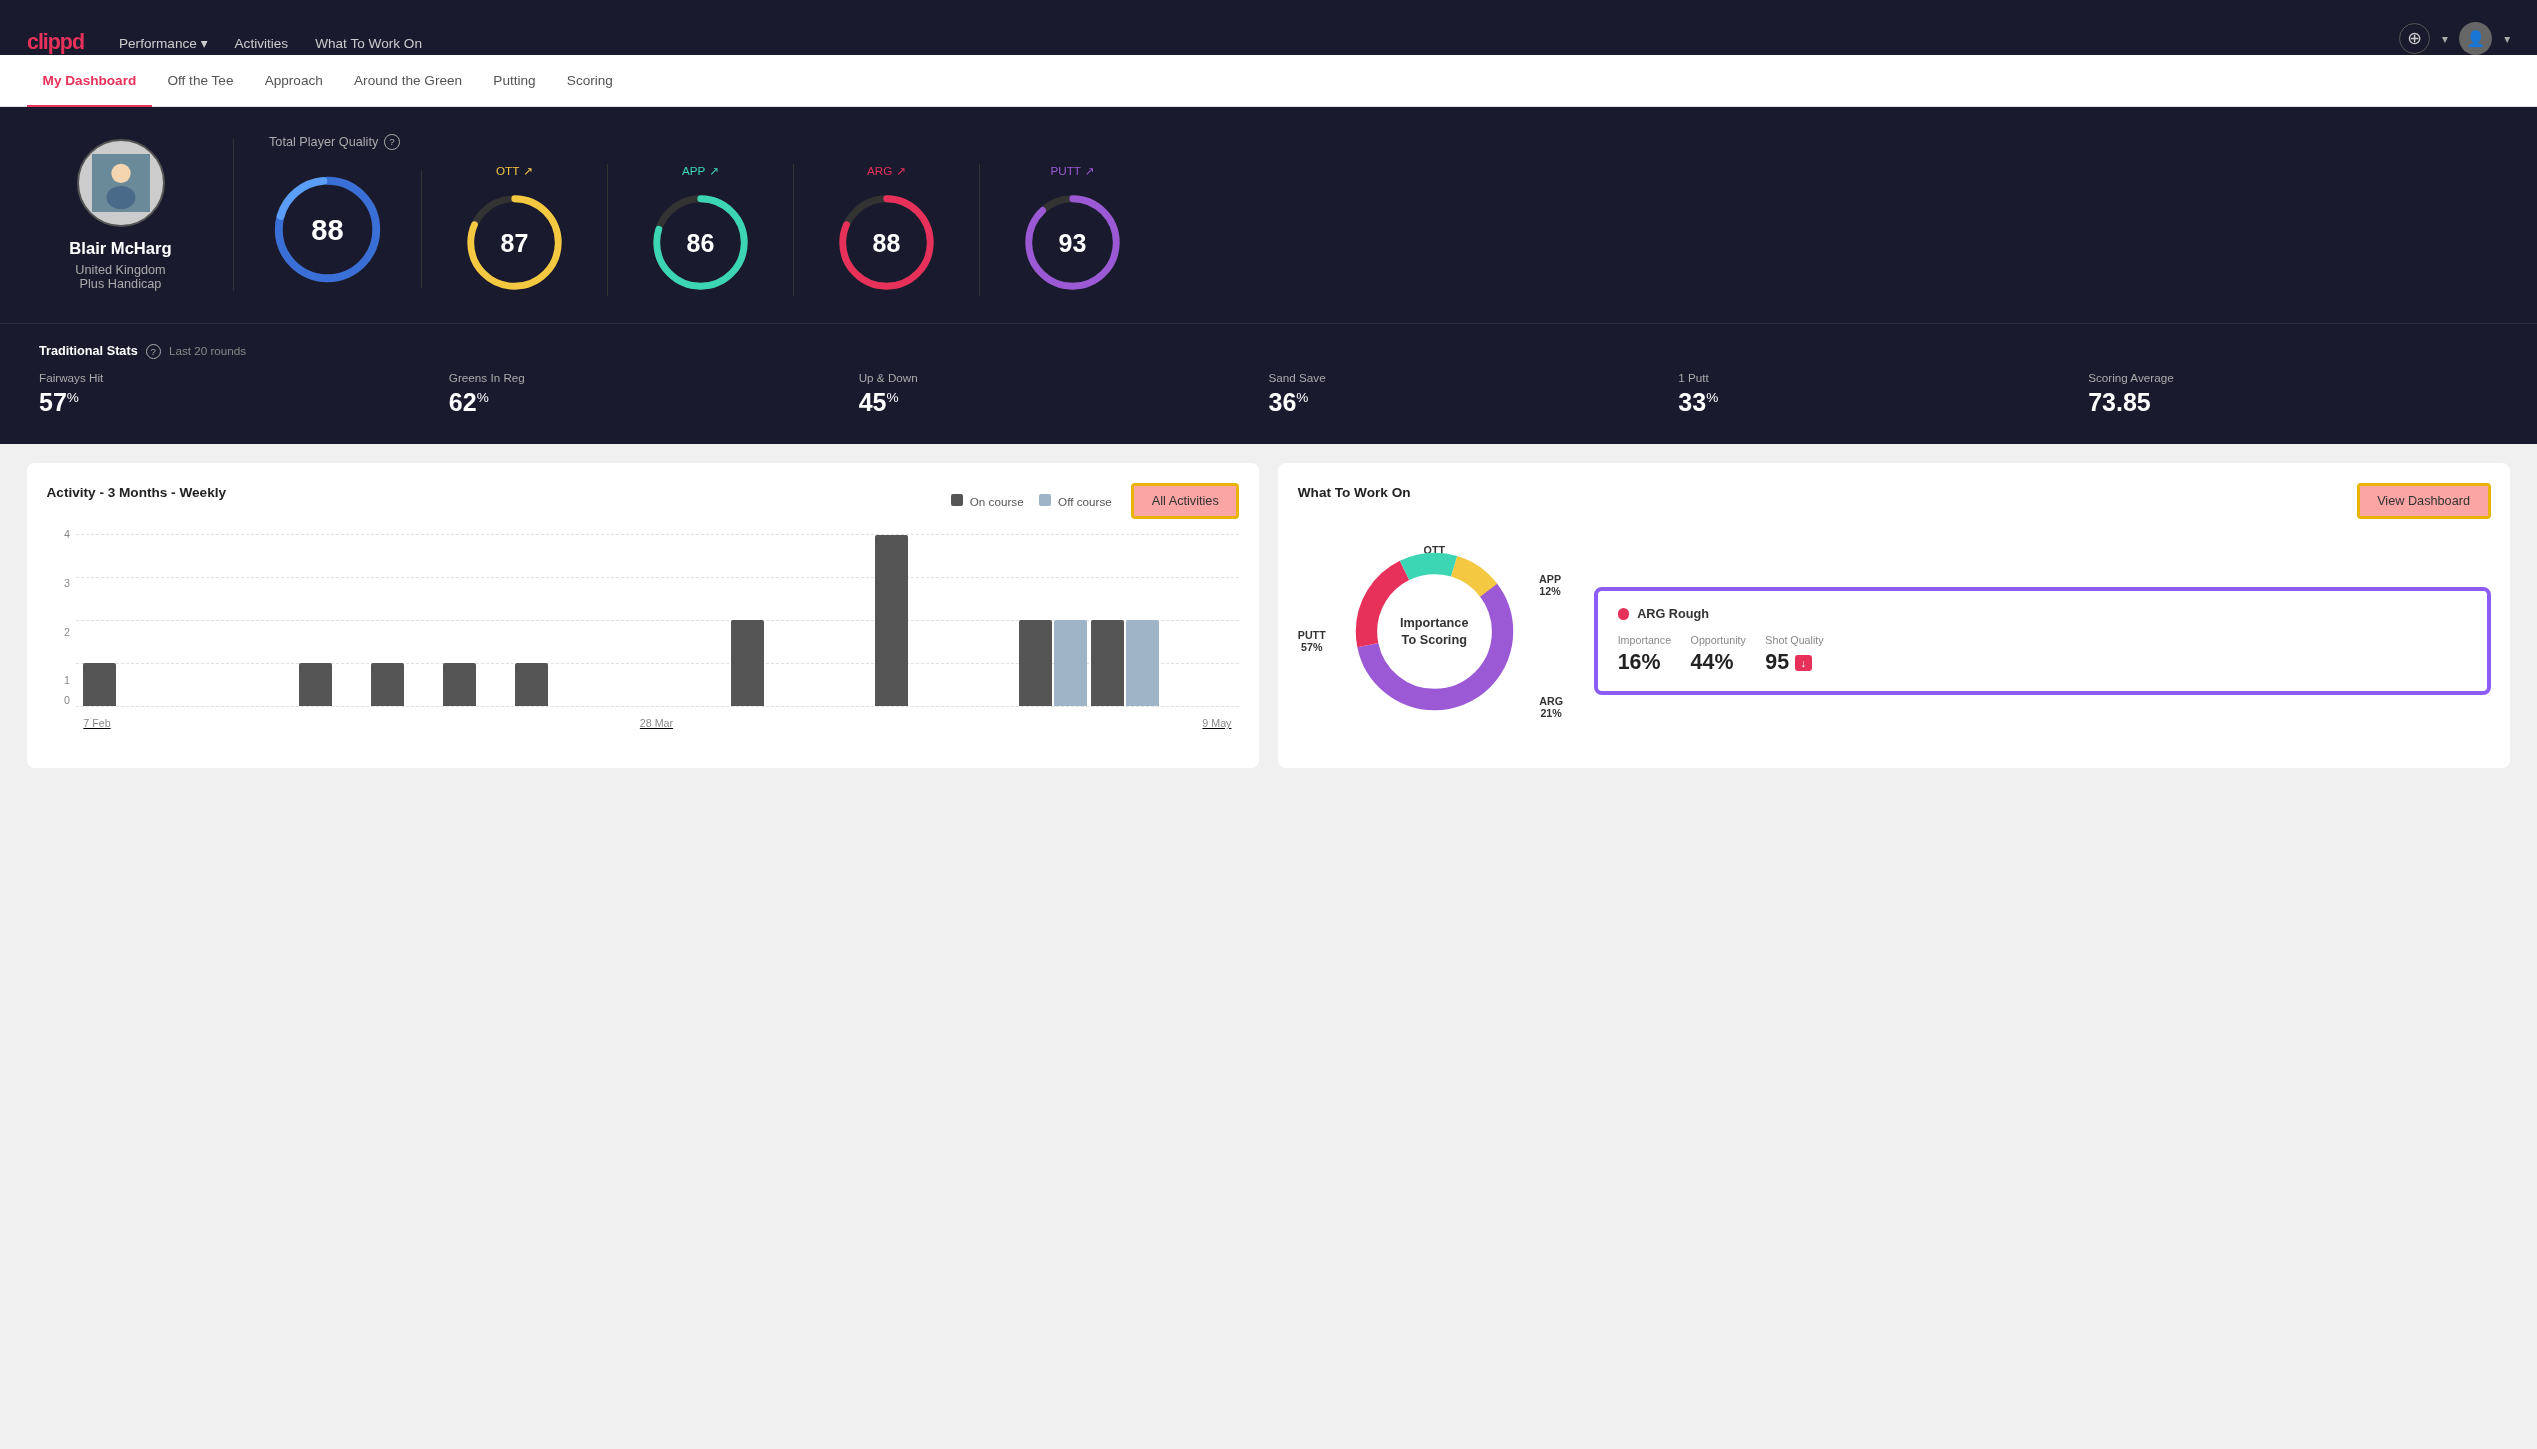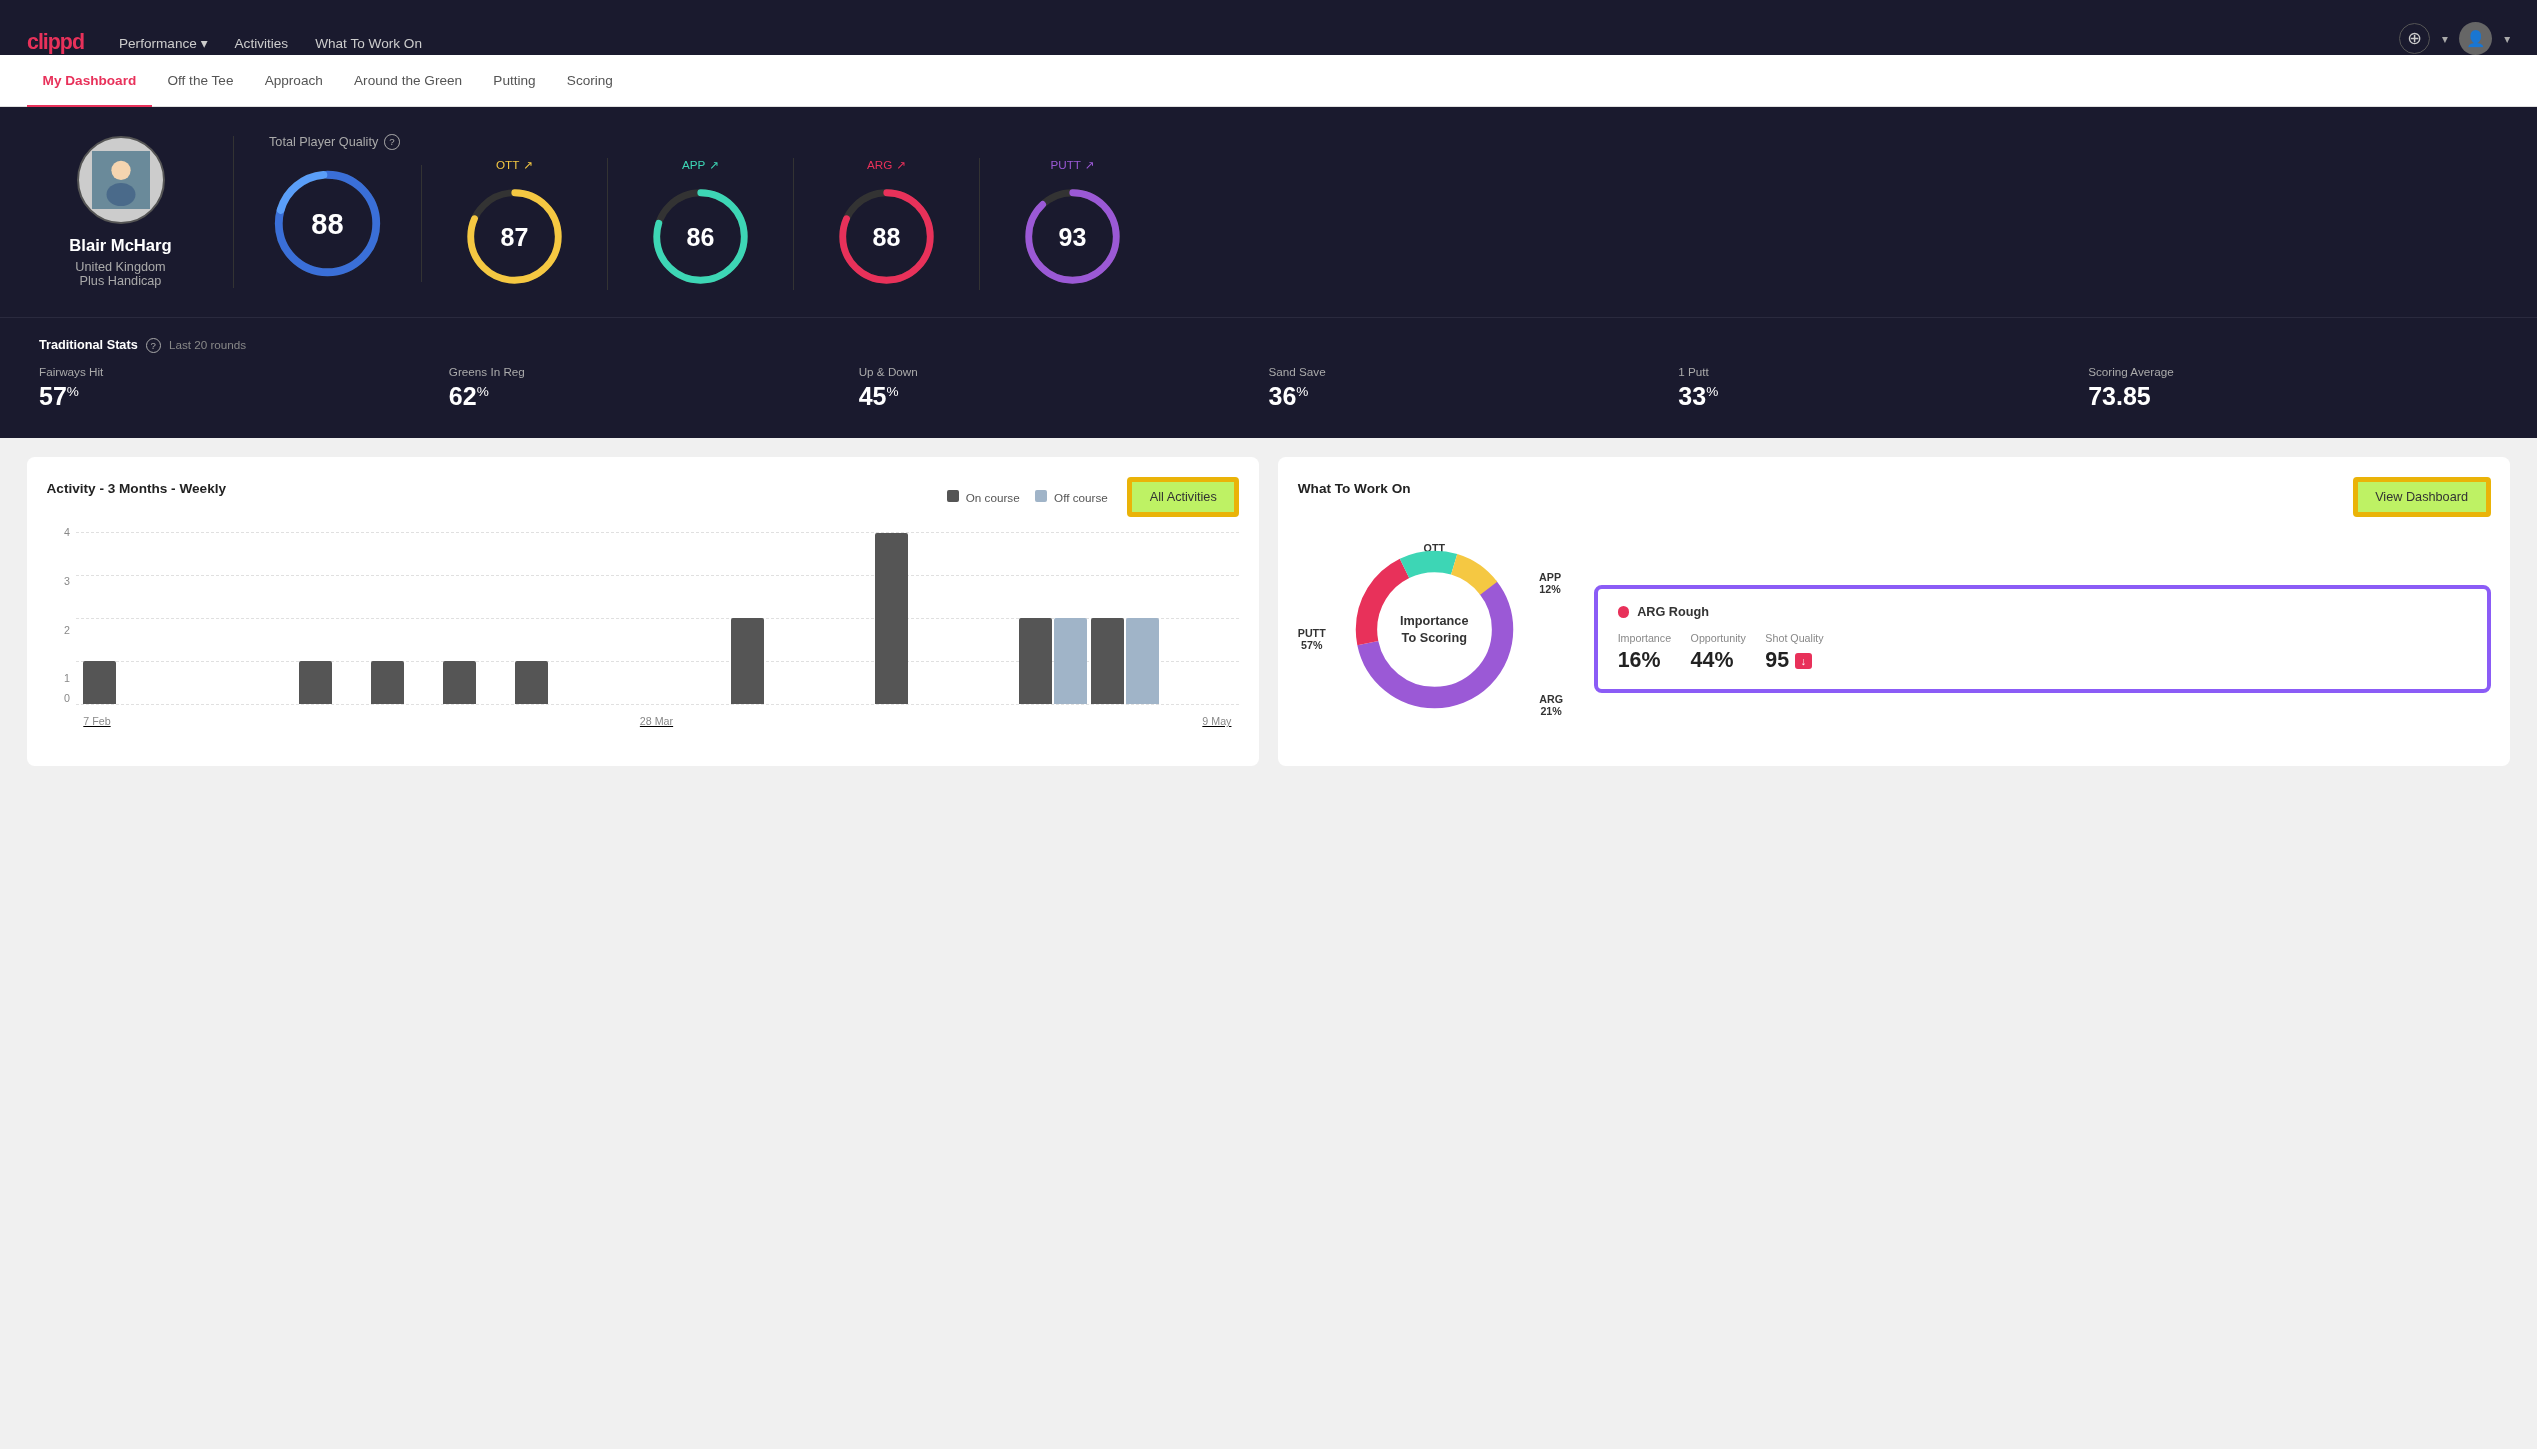--- a/index.html
+++ b/index.html
@@ -95,21 +95,21 @@
       border: 2.9px solid #555;
       background: #ccc;
       display: flex; align-items: center; justify-content: center;
       margin-bottom: 11.7px;
     }
     .avatar-circle svg { width: 58px; height: 58px; }
     .hero-name { color: #fff; font-size: 16.6px; font-weight: 700; margin-bottom: 3.9px; }
     .hero-country { color: #aaa; font-size: 12.7px; }
     .hero-handicap { color: #aaa; font-size: 12.7px; }
     .hero-right { flex: 1; padding-left: 35px; }
-    .tpq-label { color: #aaa; font-size: 12.7px; margin-bottom: 8px; display: flex; align-items: center; gap: 5.8px; }
+    .tpq-label { color: #aaa; font-size: 12.7px; margin-bottom: 14px; display: flex; align-items: center; gap: 5.8px; }
     .tpq-label .help { width: 15.6px; height: 15.6px; border-radius: 50%; border: 1px solid #aaa; display: inline-flex; align-items: center; justify-content: center; font-size: 9.7px; color: #aaa; }
     .score-cards { display: flex; gap: 0; align-items: center; }
     .score-card { display: flex; flex-direction: column; align-items: center; padding: 0 39px; border-right: 1px solid #333; }
     .score-card:last-child { border-right: none; }
     .score-card-label { color: #aaa; font-size: 11.7px; margin-bottom: 11.7px; display: flex; align-items: center; gap: 3.9px; }
     .arrow-up { color: inherit; font-size: 11.7px; }
 
     
     .ring-container { position: relative; width: 107px; height: 107px; }
     .ring-container svg { position: absolute; top: 0; left: 0; }
@@ -147,22 +147,22 @@
       background: #fff;
       border-radius: 7.8px;
       padding: 19.5px;
       flex: 1;
     }
     .card-title { font-size: 13.6px; font-weight: 600; color: #222; margin-bottom: 17px; }
     .card-header { display: flex; align-items: center; justify-content: space-between; margin-bottom: 15.6px; }
     .legend { display: flex; align-items: center; gap: 15.6px; font-size: 11.7px; color: #555; }
     .legend-dot { width: 11.7px; height: 11.7px; border-radius: 1.9px; display: inline-block; margin-right: 3.9px; }
     .btn-outline {
-      border: 5px solid #eab308;
-      background: #bef264;
+      border: 3px solid #eab308;
+      background: #fca5a5;
       padding: 7.8px 17.5px;
       border-radius: 3.9px;
       font-size: 12.7px;
       cursor: pointer;
       color: #333;
     }
 
     
     .chart-area { position: relative; height: 195px; }
     .chart-grid { position: absolute; top: 0; left: 29px; right: 0; bottom: 23.4px; }

